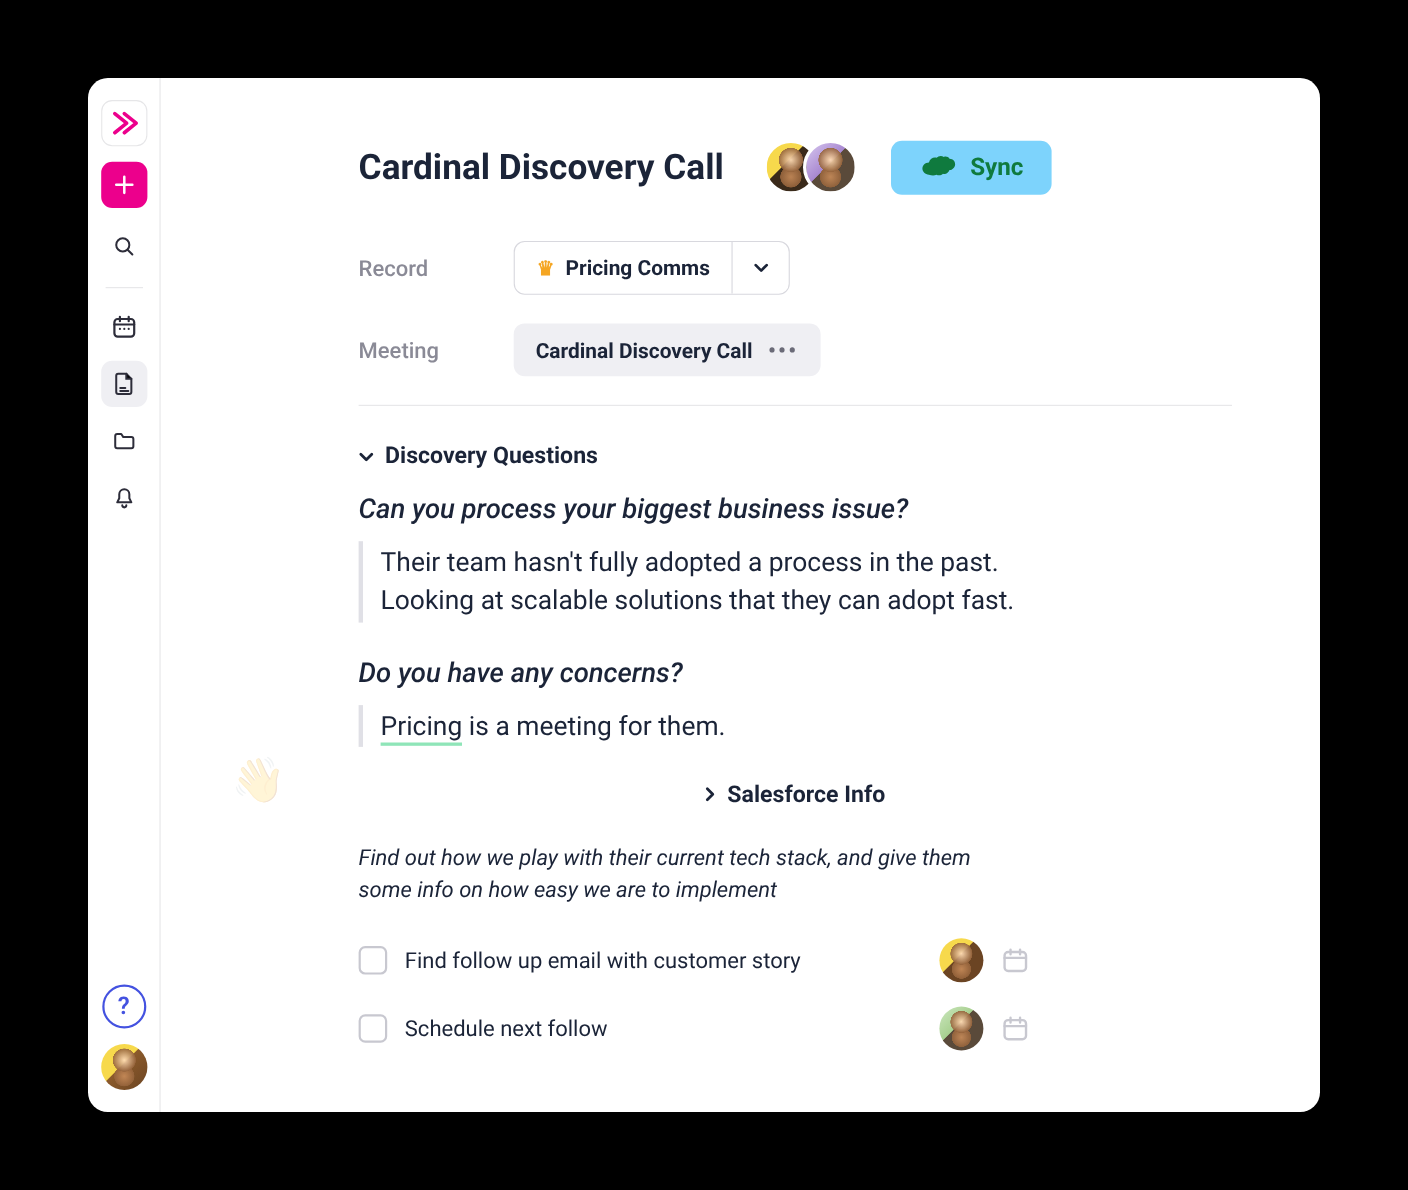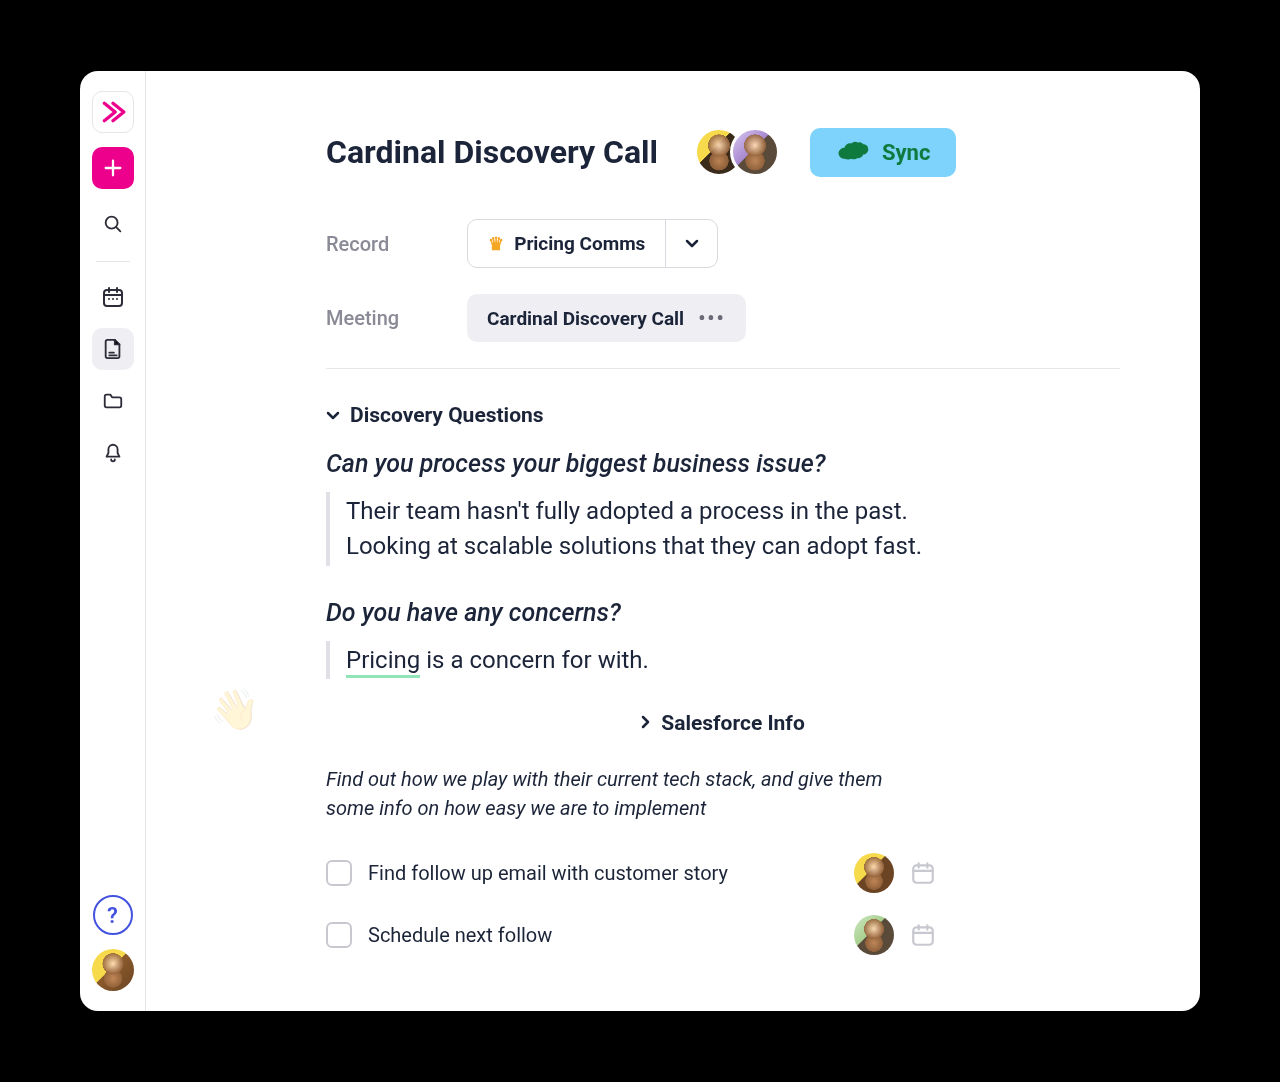--- a/index.html
+++ b/index.html
@@ -295,21 +295,21 @@
           </svg>
       </span>
       <span>Discovery Questions</span>
     </div>
 
     <div class="question">Can you process your biggest business issue?</div>
     <div class="answer-block">Their team hasn't fully adopted a process in the past. Looking at scalable solutions that they can adopt fast.</div>
 
     <div class="question">Do you have any concerns?</div>
     <div class="answer-block">
-      <span class="highlight">Pricing</span><span> is a concern for with.</span>
+      <span class="highlight">Pricing</span><span> is a meeting for them.</span>
     </div>
 
     <div class="section-head" style="margin-top:8px; margin-bottom:30px;justify-content:center;">
       <span class="chev">
         <svg width="10" height="14" viewBox="0 0 10 14">
             <path d="M2 2l5 5-5 5" fill="none" stroke="#1b2438" stroke-width="2.5" stroke-linecap="round" stroke-linejoin="round"></path>
           </svg>
       </span>
       <span>Salesforce Info</span>
     </div>

